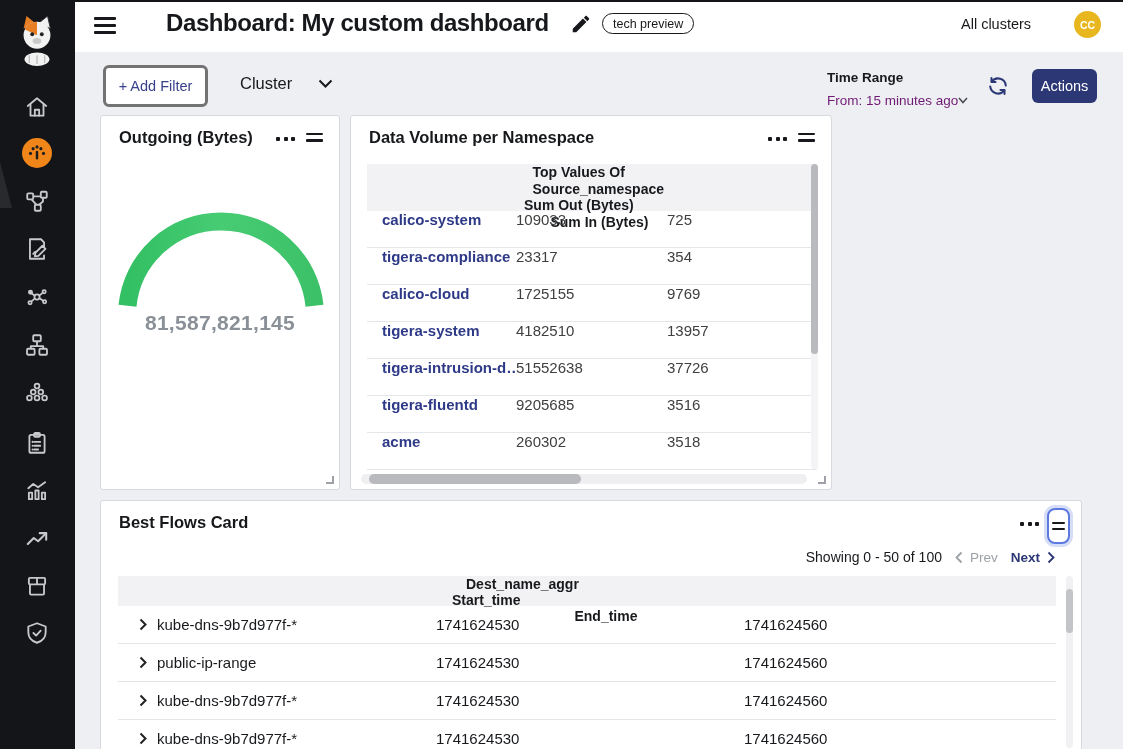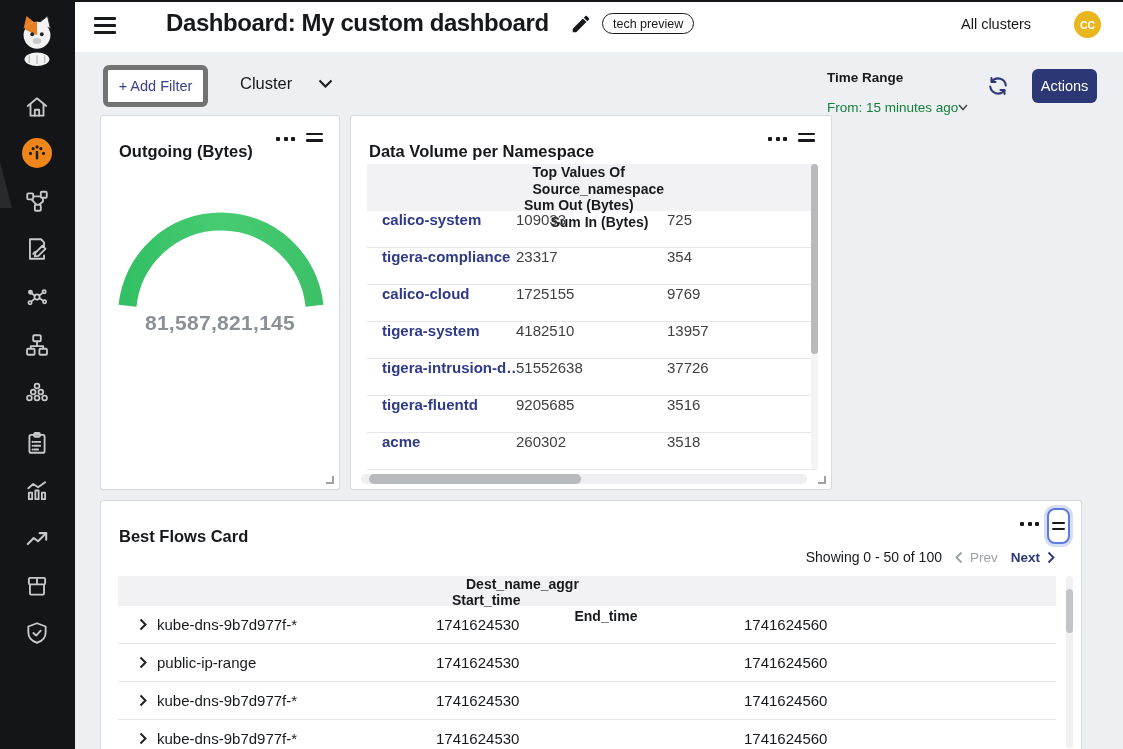--- a/index.html
+++ b/index.html
@@ -24,34 +24,34 @@
   .hamburger i { display:block; height:2.6px; background:#17191c; border-radius:1px; }
   .page-title { position:absolute; left:59px; top:7px; font-size:24px; font-weight:bold; letter-spacing:-0.4px; color:#16181b; white-space:nowrap;margin-left:32px; }
   .pencil { position:absolute; left:495px; top:11px; width:22px; height:22px; cursor:pointer; }
   .badge { position:absolute; left:527px; top:11px; height:21px; padding:0 10px; border:1.6px solid #17191c; border-radius:11px;
            font-size:12.5px; color:#17191c; display:flex; align-items:center; background:#fff; }
   .all-clusters { position:absolute; left:886px; top:14px; font-size:14.5px; color:#17191c; cursor:pointer; }
   .avatar { position:absolute; left:999px; top:9px; width:27px; height:27px; border-radius:50%; background:#E8B71F;
             color:#fff; font-size:10.5px; font-weight:bold; display:flex; align-items:center; justify-content:center; cursor:pointer; }
 
   
-  .btn-addfilter { position:absolute; left:103px; top:65px; width:105px; height:42px; background:#fff; border:5px solid #737373;
+  .btn-addfilter { position:absolute; left:103px; top:65px; width:105px; height:42px; background:#fff; border:3px solid #737373;
                    border-radius:6px; color:#3A418C; font-size:14.5px; display:flex; align-items:center; justify-content:center; cursor:pointer; }
   .cluster-dd { position:absolute; left:240px; top:74px; display:flex; align-items:center; gap:26px; cursor:pointer; }
   .cluster-dd span { font-size:16.5px; color:#17191c; }
   .time-range { position:absolute; left:827px; top:70px; }
   .tr-label { font-size:13.5px; font-weight:bold; color:#17191c; }
-  .tr-value { margin-top:15px; font-size:13.5px; color:#15803d; display:flex; align-items:center; cursor:pointer; }
+  .tr-value { margin-top:8px; font-size:13.5px; color:#701a75; display:flex; align-items:center; cursor:pointer; }
   .refresh { position:absolute; left:987px; top:75px; width:22px; height:22px; cursor:pointer; }
   .btn-actions { position:absolute; left:1032px; top:69px; width:65px; height:34px; background:#2C3775; border-radius:6px;
                  color:#fff; font-size:14.5px; display:flex; align-items:center; justify-content:center; cursor:pointer; }
 
   
   .card { position:absolute; background:#fff; border:1px solid #d7d9de; border-radius:3px; }
-  .card-title { position:absolute; left:18px; top:12px; font-size:16.5px; font-weight:bold; color:#16181b; white-space:nowrap;margin-top:14px; }
+  .card-title { position:absolute; left:18px; top:12px; font-size:16.5px; font-weight:bold; color:#16181b; white-space:nowrap; }
   .card-dots { position:absolute; display:flex; gap:3.5px; top:21px; cursor:pointer; }
   .card-dots i { width:4px; height:4px; background:#17191c; border-radius:1px; }
   .card-handle { position:absolute; top:17px; width:17px; cursor:grab; }
   .card-handle i { display:block; height:2.4px; background:#17191c; margin-bottom:4px; border-radius:1px; }
   .resize-corner { position:absolute; right:5px; bottom:5px; width:8px; height:8px;
                    border-right:2px solid #9ea2a8; border-bottom:2px solid #9ea2a8; cursor:nwse-resize; }
 
   .card-outgoing { left:100px; top:115px; width:240px; height:375px; }
   .gauge-wrap { position:absolute; left:8px; top:78px; width:224px; height:130px; }
   .gauge-value { position:absolute; left:0; top:195px; width:100%; text-align:center;

